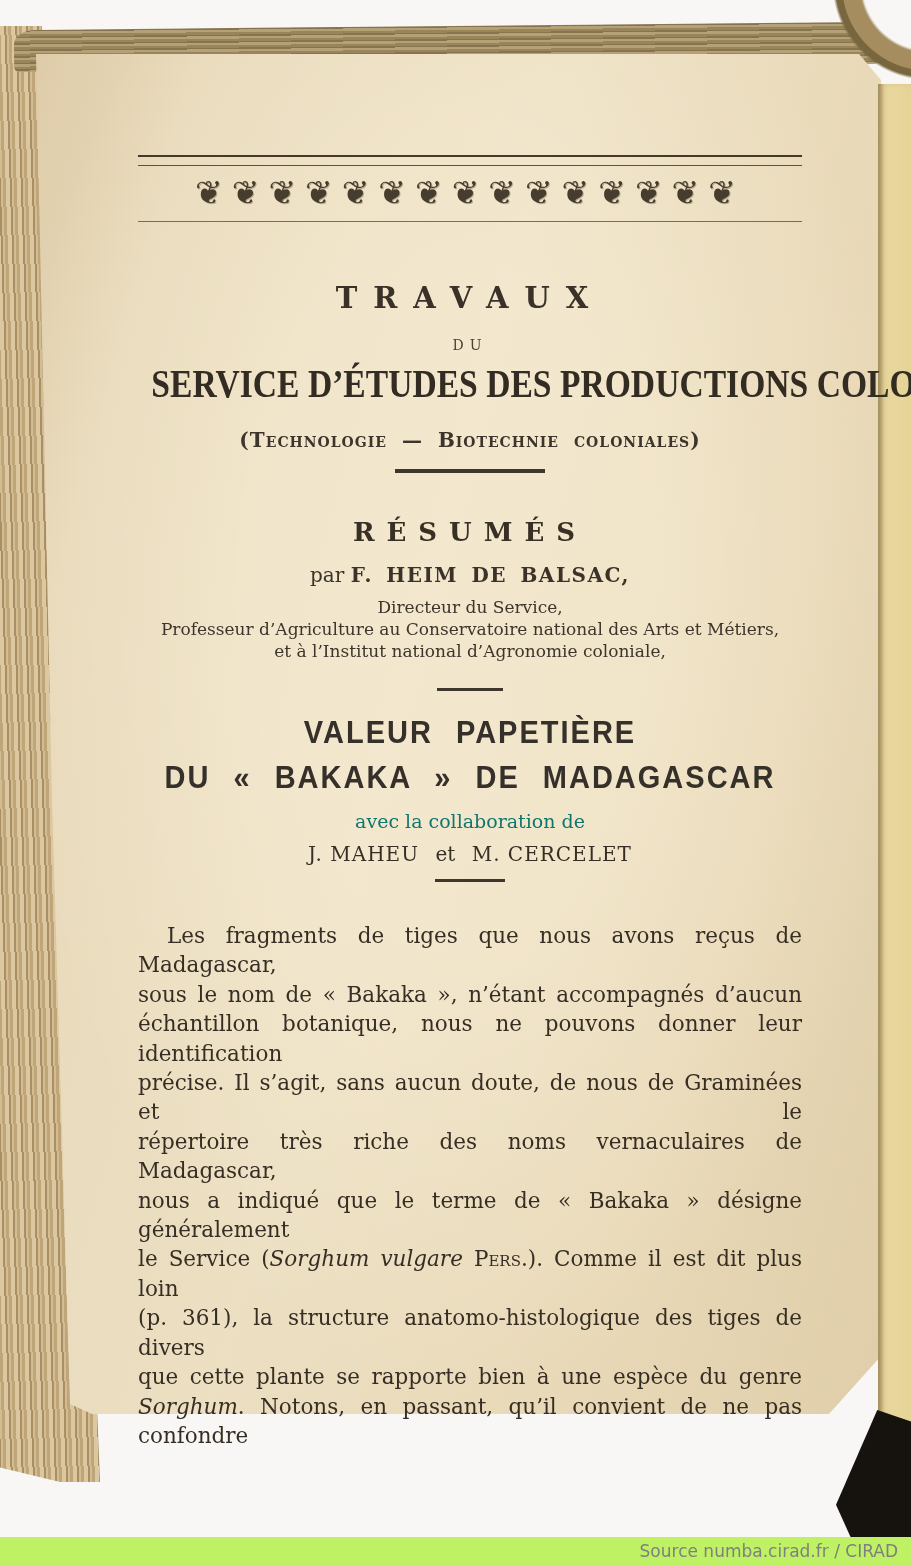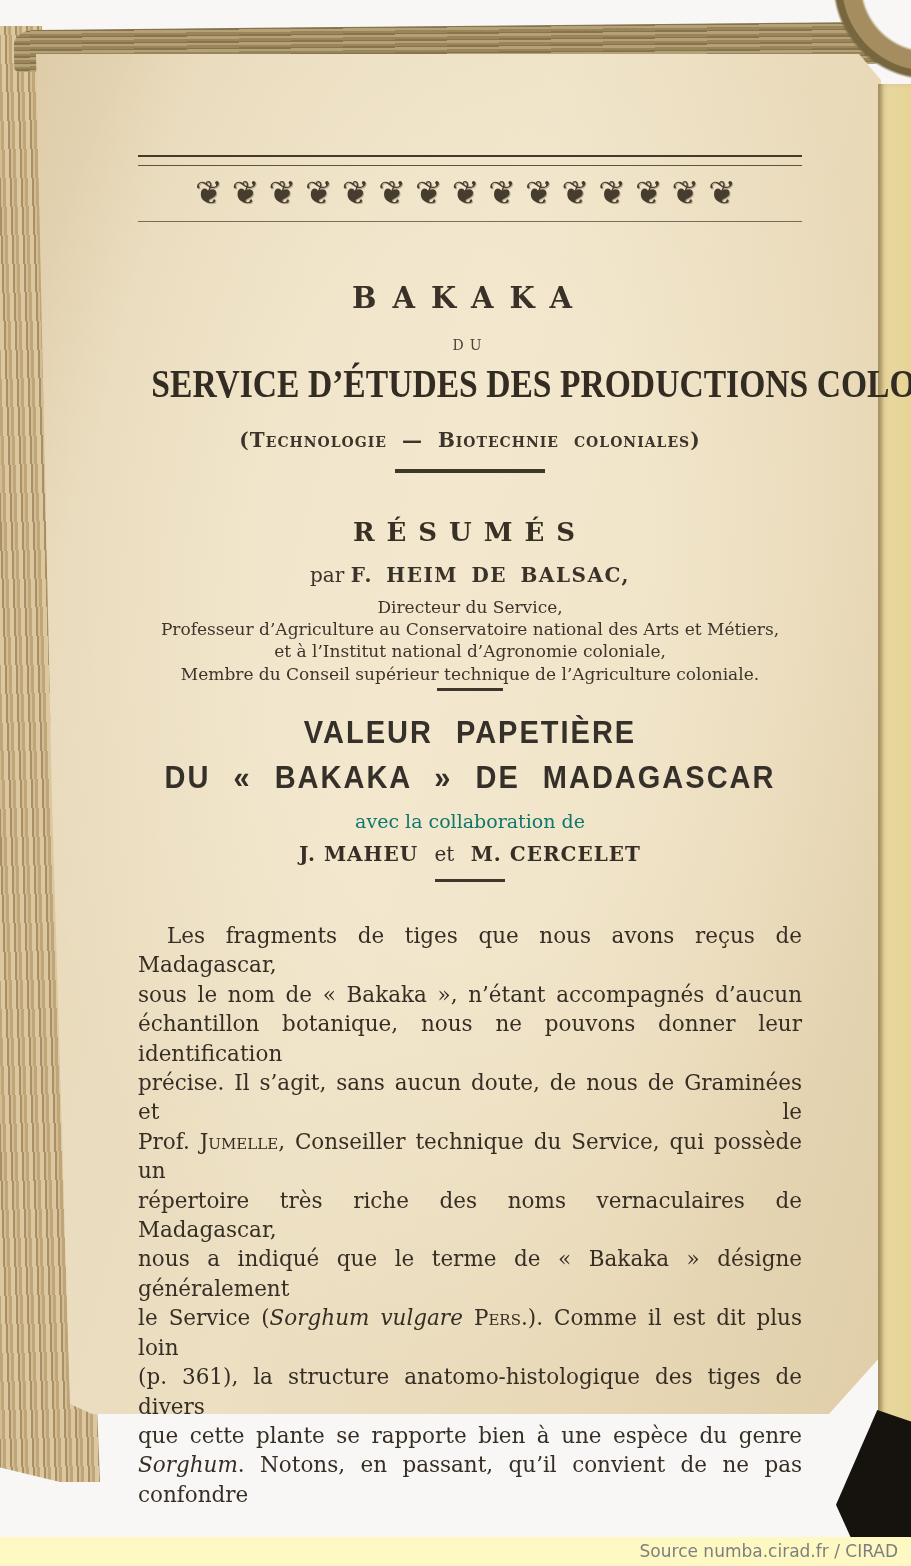--- a/index.html
+++ b/index.html
@@ -18,21 +18,21 @@
       radial-gradient(ellipse at 52% 40%, rgba(255,248,228,0.35) 0 30%, rgba(0,0,0,0) 70%),
       linear-gradient(105deg,#dcc9a5 0%,#e8d9ba 16%,#ecdfc2 46%,#e8d8b7 76%,#e0cea9 100%);
     clip-path:polygon(36px 0,calc(100% - 22px) 0,100% 26px,100% calc(100% - 58px),calc(100% - 52px) 100%,92px 100%,70px calc(100% - 10px),52px 55%);}
   .right-strip{position:absolute;left:878px;top:84px;width:33px;height:1352px;
     background:linear-gradient(90deg,#cdb77f 0 2px,#e9d89f 6px,#e6d496 100%);
     box-shadow:inset 7px 0 9px -5px rgba(95,75,40,0.55);}
   .corner-curl{position:absolute;right:0;top:0;width:146px;height:132px;
     background:radial-gradient(circle at 112% -12%, rgba(0,0,0,0) 0 66px,#a68d60 69px 86px,#78663f 87px 93px, rgba(0,0,0,0) 96px);}
   .black-wedge{position:absolute;left:836px;top:1410px;width:75px;height:128px;background:#16130f;
     clip-path:polygon(55% 0,100% 9%,100% 100%,20% 100%,0 74%);}
-  .source-bar{position:absolute;left:0;bottom:0;width:911px;height:29px;background:#fef9c3;
+  .source-bar{position:absolute;left:0;bottom:0;width:911px;height:29px;background:#bef264;
     font-family:"DejaVu Sans","Liberation Sans",sans-serif;font-size:17px;color:#7f7f7f;
     line-height:29px;text-align:right;padding-right:13px;box-sizing:border-box;}
 
   
   .content{position:absolute;left:138px;top:0;width:664px;color:#382f25;}
   .content > div{position:absolute;left:0;right:0;text-align:center;}
   .rule-double{top:155px;height:8px;border-top:2.5px solid #433a2c;border-bottom:1.3px solid rgba(67,58,44,0.85);}
   .frieze{top:167px;height:54px;line-height:52px;font-family:"DejaVu Sans",sans-serif;font-size:33px;
     letter-spacing:9px;color:#473d2f;white-space:nowrap;overflow:hidden;
     border-bottom:1.2px solid rgba(70,60,47,0.7);text-shadow:1px 1px 0 rgba(130,115,90,0.5);}
@@ -47,21 +47,21 @@
   .par-line{top:563px;font-size:20px;color:#3b332a;}
   .par-line .author{font-weight:bold;letter-spacing:1.5px;word-spacing:5px;}
   .titles{top:596px;font-size:17px;line-height:22.2px;color:#3d352c;}
   .rule-c{top:688px;width:66px;height:3px;}
   .art-title{font-family:"Liberation Sans","DejaVu Sans",sans-serif;font-weight:bold;font-size:29px;
     letter-spacing:2px;word-spacing:13px;color:#36302a;transform:scaleY(1.06);}
   .valeur1{top:716px;}
   .valeur2{top:761px;}
   .avec{top:810px;font-size:19px;color:#0f766e;}
   .collab{top:842px;font-size:20px;color:#372f26;}
-  .collab .b{font-weight:bold;letter-spacing:1px;margin-top:13px;}
+  .collab .b{font-weight:normal;letter-spacing:1px;margin-top:13px;}
   .collab span{margin:0 5px;}
   .rule-d{top:879px;width:70px;height:2.6px;}
   .body-par{top:921px;text-align:left !important;}
   .bodyline{font-size:21.5px;line-height:29.4px;color:#362e24;text-align:justify;
     text-align-last:justify;-moz-text-align-last:justify;}
   .bodyline.indent{text-indent:29px;}
   .i{font-style:italic;}
   .sc{font-variant:small-caps;}
 </style>
 </head>
@@ -73,55 +73,53 @@
   <div class="top-edge"></div>
   <div class="page"></div>
   <div class="right-strip"></div>
   <div class="corner-curl"></div>
   <div class="black-wedge"></div>
 
   <div class="content">
     <div class="rule-double"></div>
     <div class="frieze">❦❦❦❦❦❦❦❦❦❦❦❦❦❦❦</div>
 
-    <div class="travaux">BAKAKA</div>
+    <div class="travaux">TRAVAUX</div>
     <div class="du">DU</div>
     <div class="service">SERVICE D’ÉTUDES DES PRODUCTIONS COLONIALES</div>
     <div class="subtitle">(Technologie — Biotechnie coloniales)</div>
     <div class="hr rule-b"></div>
 
     <div class="resumes">RÉSUMÉS</div>
     <div class="par-line">
       <span>par</span>
       <span class="author">F. HEIM DE BALSAC,</span>
     </div>
     <div class="titles">
       <div>Directeur du Service,</div>
       <div>Professeur d’Agriculture au Conservatoire national des Arts et Métiers,</div>
       <div>et à l’Institut national d’Agronomie coloniale,</div>
-      <div>Membre du Conseil supérieur technique de l’Agriculture coloniale.</div>
     </div>
     <div class="hr rule-c"></div>
 
     <div class="art-title valeur1">VALEUR PAPETIÈRE</div>
     <div class="art-title valeur2">DU « BAKAKA » DE MADAGASCAR</div>
     <div class="avec">avec la collaboration de</div>
     <div class="collab">
       <span class="b">J. MAHEU</span>
       <span>et</span>
       <span class="b">M. CERCELET</span>
     </div>
     <div class="hr rule-d"></div>
 
     <div class="body-par">
         <div class="bodyline indent"><span>Les fragments de tiges que nous avons reçus de Madagascar,</span></div>
         <div class="bodyline"><span>sous le nom de « Bakaka », n’étant accompagnés d’aucun</span></div>
         <div class="bodyline"><span>échantillon botanique, nous ne pouvons donner leur identification</span></div>
         <div class="bodyline"><span>précise. Il s’agit, sans aucun doute, de nous de Graminées et le</span></div>
-        <div class="bodyline"><span>Prof. </span><span class="sc">Jumelle</span><span>, Conseiller technique du Service, qui possède un</span></div>
         <div class="bodyline"><span>répertoire très riche des noms vernaculaires de Madagascar,</span></div>
         <div class="bodyline"><span>nous a indiqué que le terme de « Bakaka » désigne généralement</span></div>
         <div class="bodyline"><span>le Service (</span><span class="i">Sorghum vulgare</span><span> </span><span class="sc">Pers.</span><span>). Comme il est dit plus loin</span></div>
         <div class="bodyline"><span>(p. 361), la structure anatomo-histologique des tiges de divers</span></div>
         <div class="bodyline"><span>que cette plante se rapporte bien à une espèce du genre</span></div>
         <div class="bodyline"><span class="i">Sorghum</span><span>. Notons, en passant, qu’il convient de ne pas confondre</span></div>
       </div>
   </div>
 
   <div class="source-bar">

